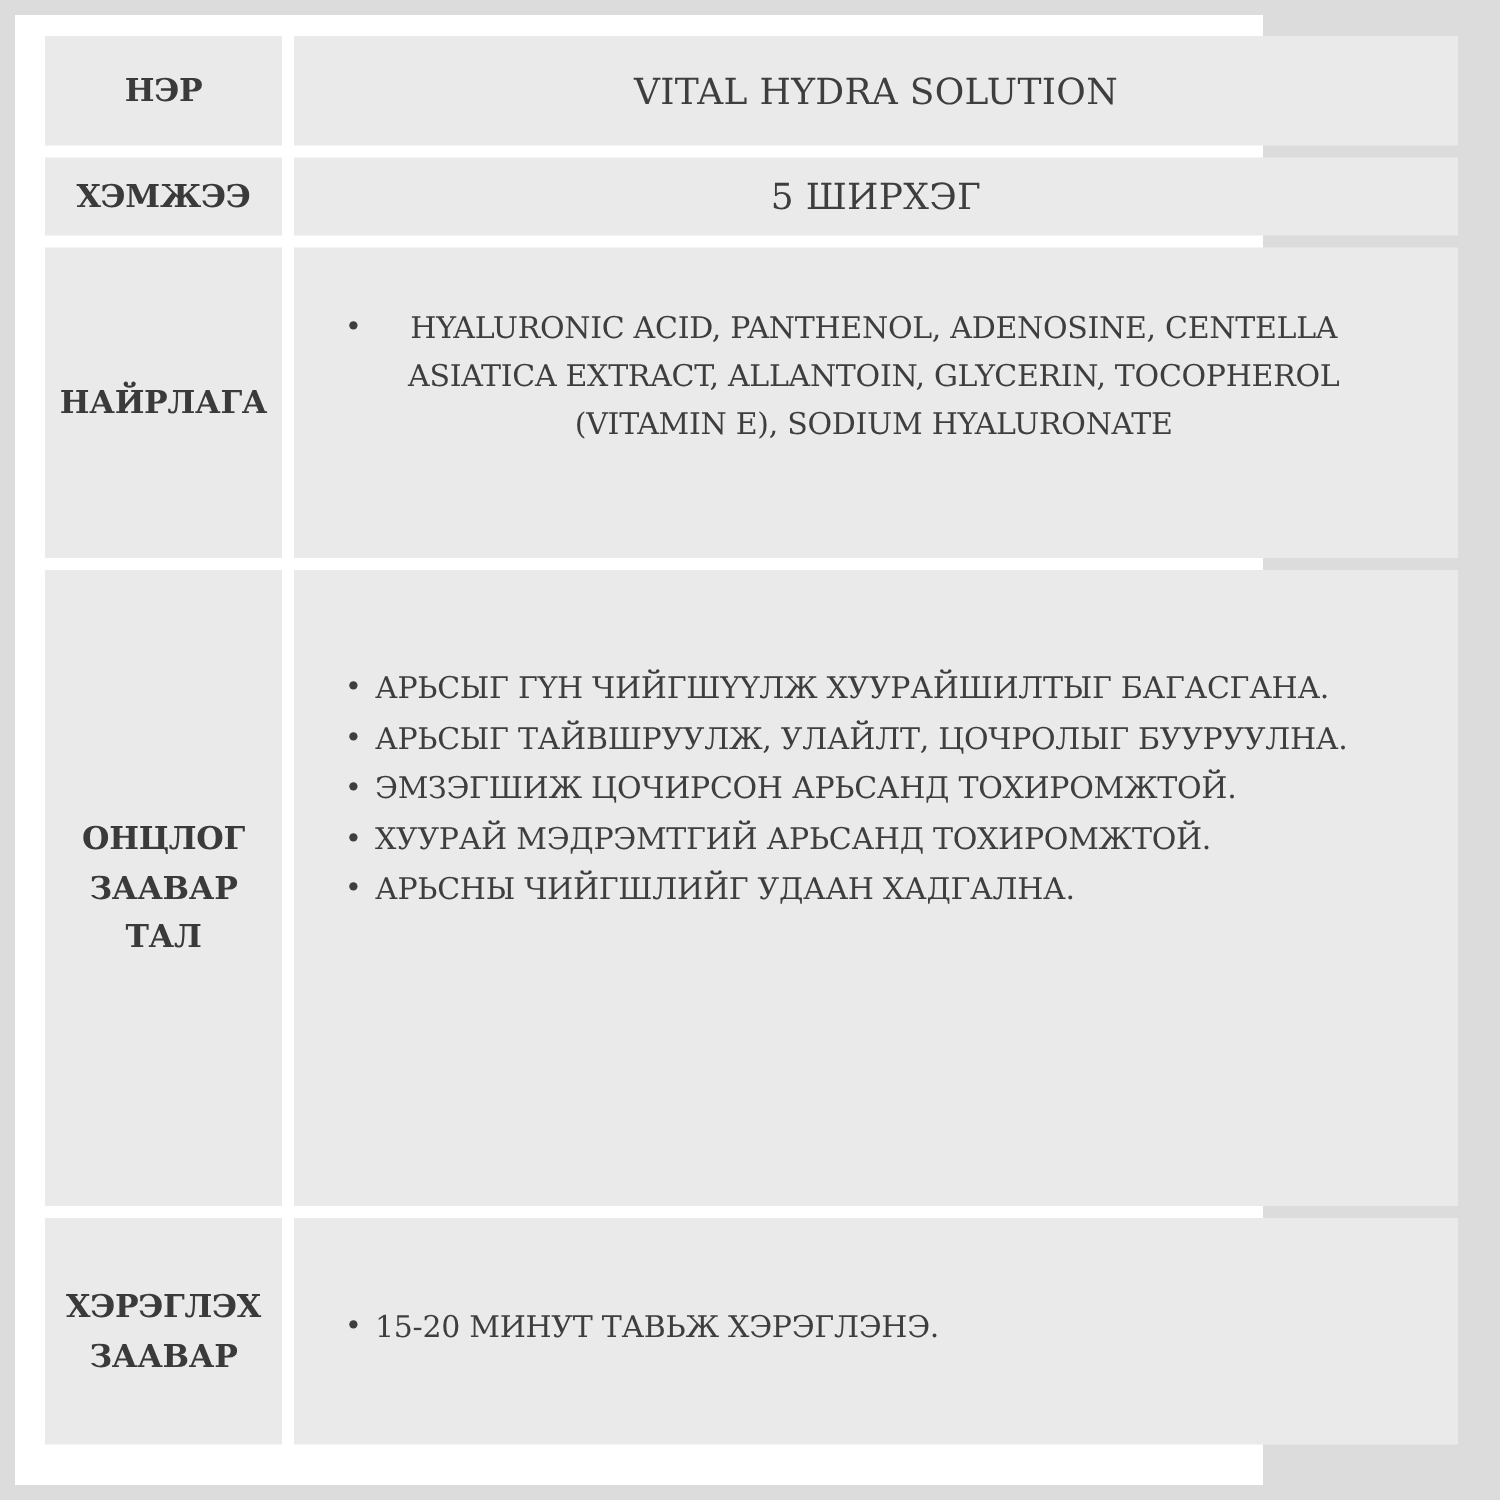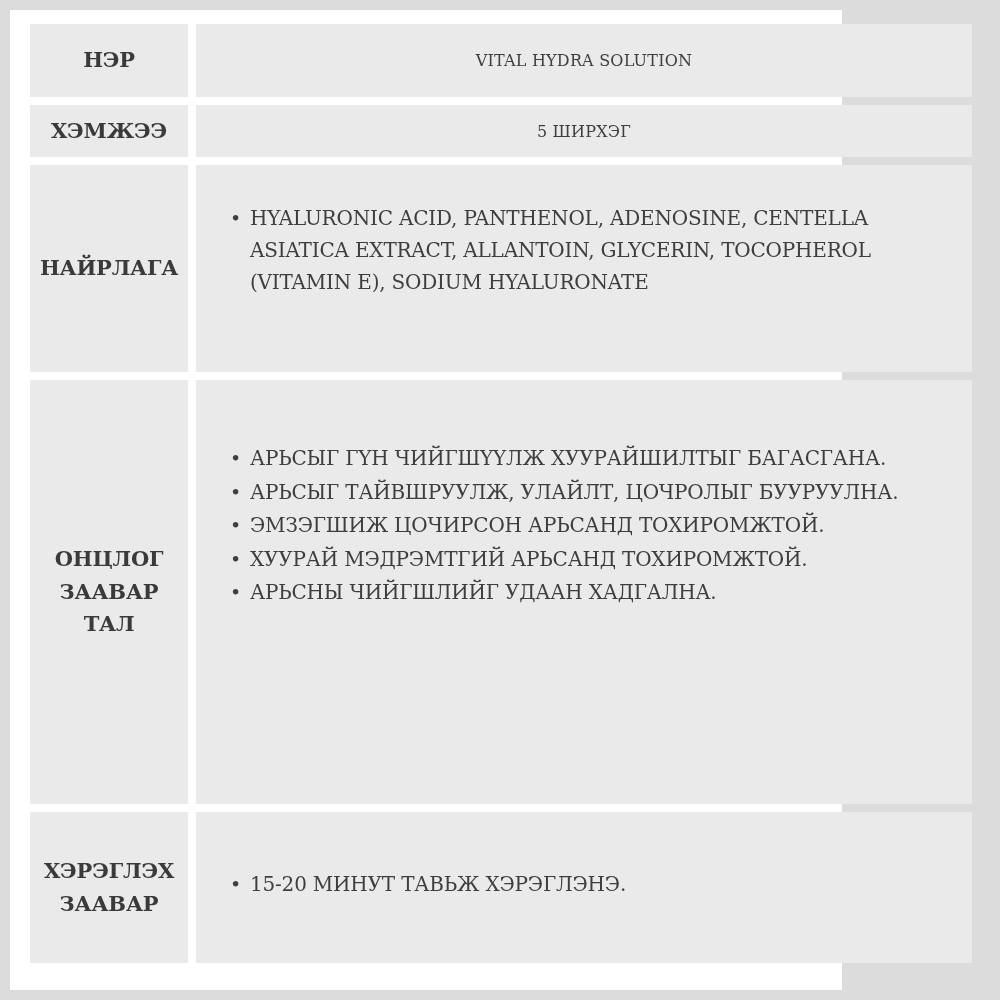--- a/index.html
+++ b/index.html
@@ -31,39 +31,39 @@
     text-align:center;
     font-weight:bold;
     font-size:21px;
     line-height:1.55;
     color:#3a3a3a;
     letter-spacing:-0.2px;
     padding:0 14px;
   }
   .value-center{
     display:flex;align-items:center;justify-content:center;
-    font-size:16px;
+    font-size:24px;
     letter-spacing:0.2px;
     text-align:center;
   }
   .value-list{padding-left:32px;padding-right:36px;}
   ul.blist{list-style:none;margin:0;padding:0;}
   ul.blist li{
     position:relative;
     padding-left:22px;
     font-size:20px;
     letter-spacing:-0.2px;
   }
   ul.blist li::before{
     content:"\2022";
     position:absolute;left:2px;top:0;
     font-size:19px;
   }
   .ingredients-cell{padding-top:37px;}
-  .ingredients-cell li{line-height:32px;max-width:665px;}
+  .ingredients-cell li{line-height:32px;max-width:665px;text-align:center;}
   .features-cell{padding-top:62px;}
   .features-cell li{line-height:33.5px;white-space:nowrap;}
   .usage-cell{padding-top:56px;}
   .usage-cell li{line-height:33px;}
 </style>
 </head>
 <body>
 
 <div class="page">
   <div class="grid">

